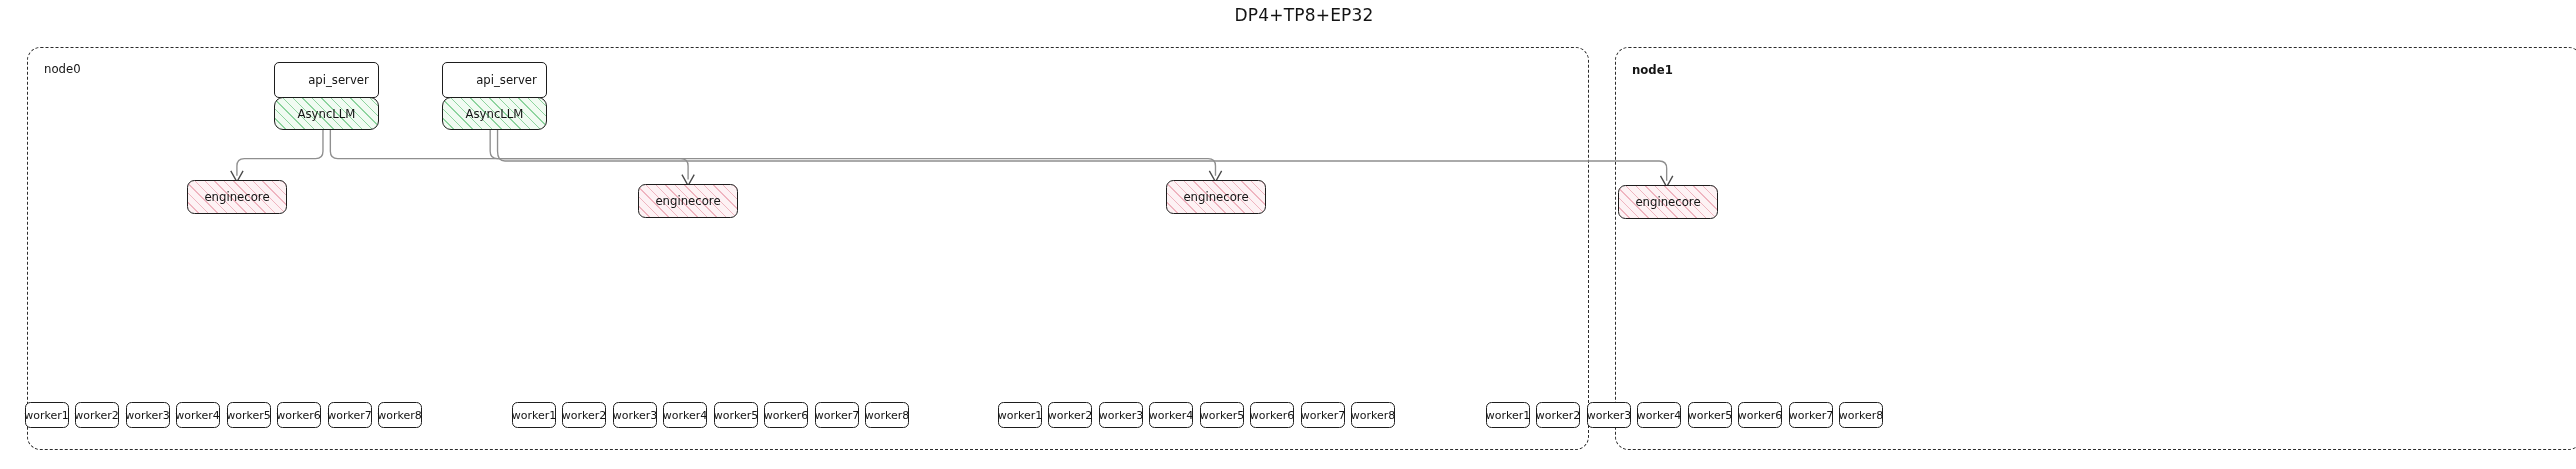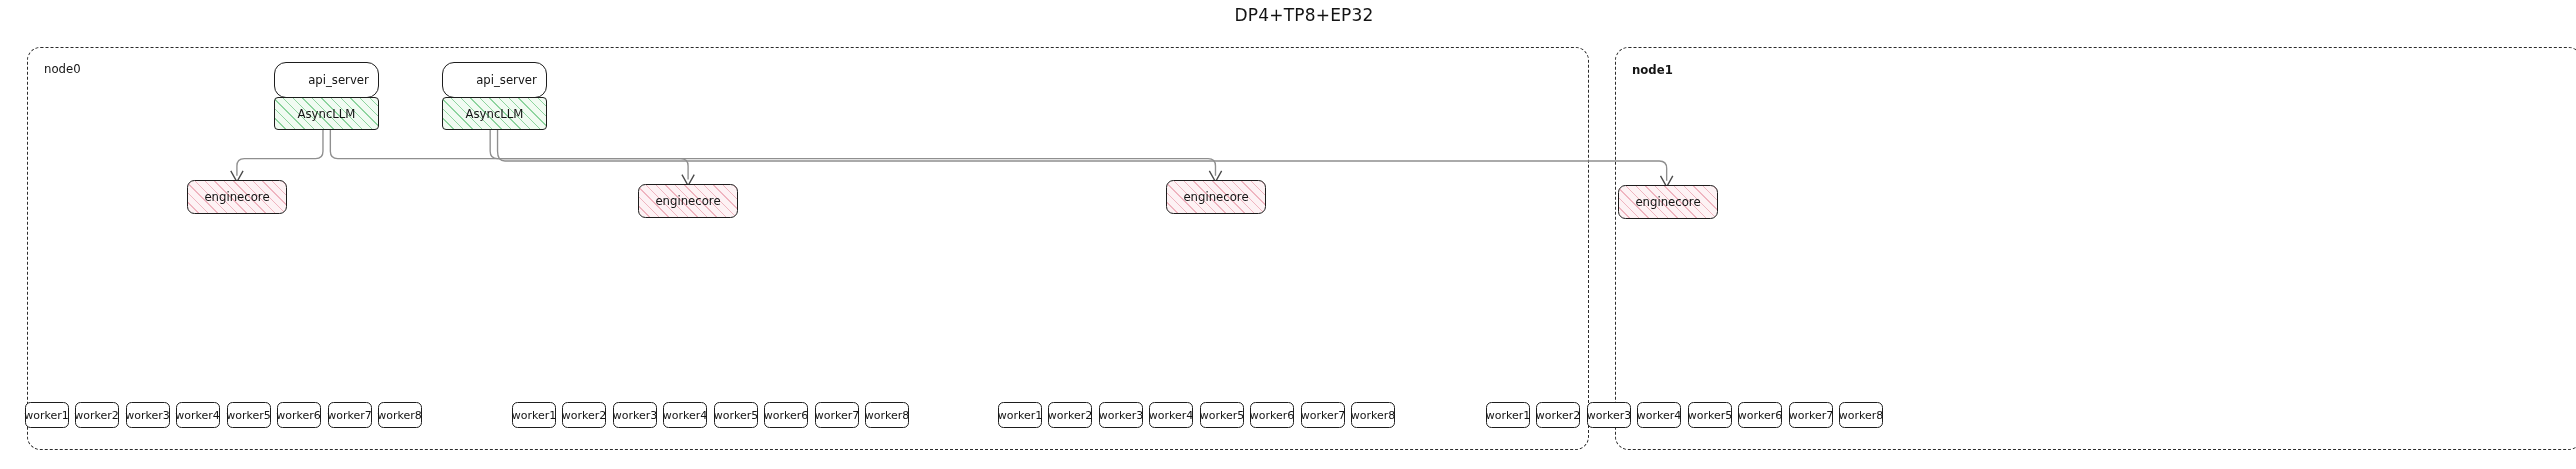--- a/index.html
+++ b/index.html
@@ -28,33 +28,33 @@
 
   
   .nbox{
     position:absolute;box-sizing:border-box;
     display:flex;align-items:center;justify-content:center;
     border:1.4px solid #1d1d1d;border-radius:6.2px;
     font-size:11.7px;color:#141414;white-space:nowrap;
     background:#ffffff;
   }
   
-  .apisrv{border-radius:12px;padding-left:24px;}
+  .apisrv{border-radius:5px;padding-left:24px;}
 
   
   .asyncllm{
     border-color:#1c1c1c;
     background-color:#f1fbf2;
     background-image:repeating-linear-gradient(
       45deg,
       rgba(60,180,90,.55) 0px,
       rgba(60,180,90,.55) 1px,
       rgba(255,255,255,0) 1px,
       rgba(255,255,255,0) 6.8px);
-    border-radius:4px;
+    border-radius:9px;
   }
   
   .enginecore{
     border-color:#1d1d1d;
     background-color:#fdf2f4;
     background-image:repeating-linear-gradient(
       45deg,
       rgba(225,120,140,.50) 0px,
       rgba(225,120,140,.50) 1px,
       rgba(255,255,255,0) 1px,

